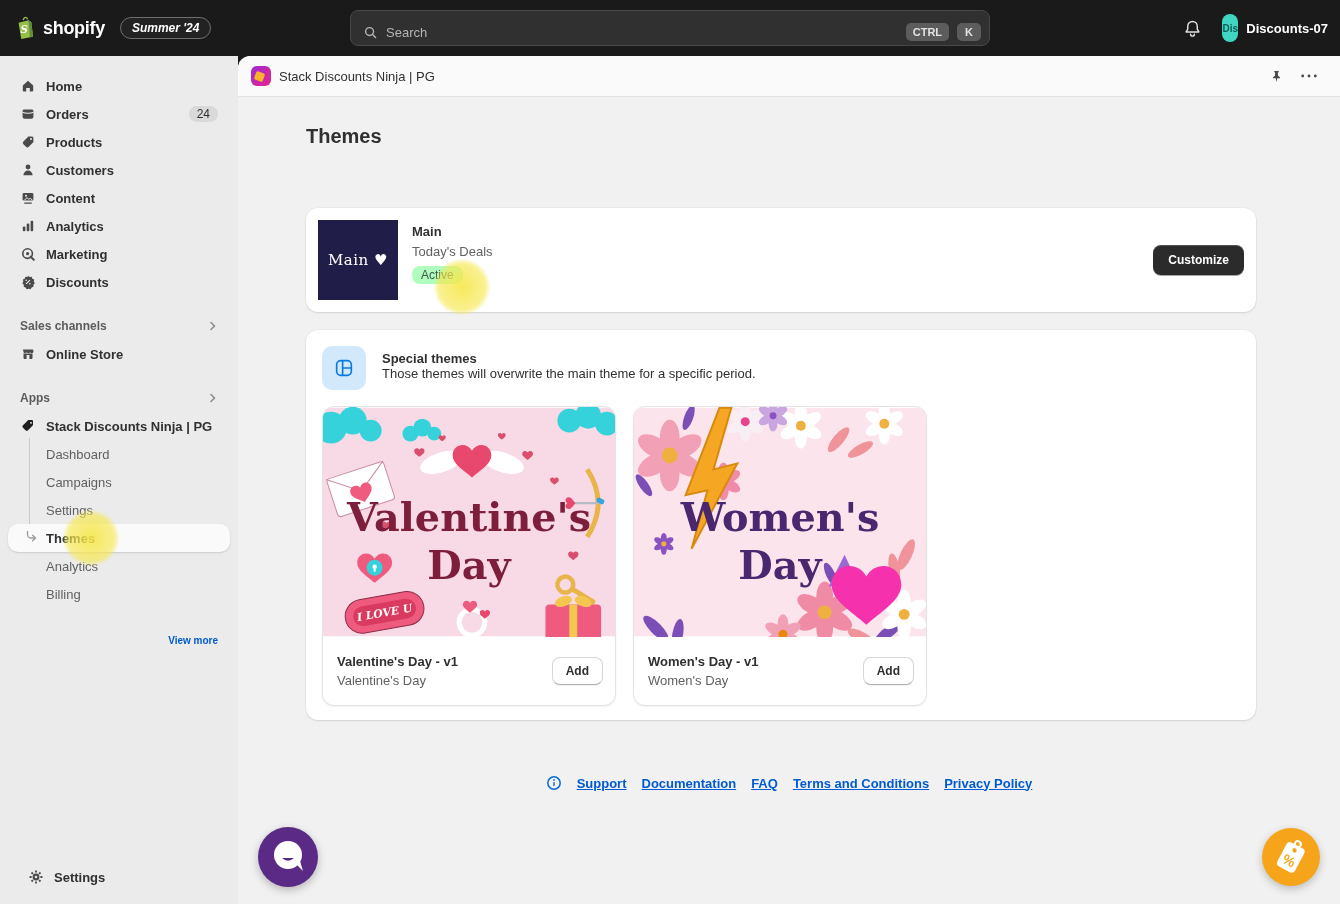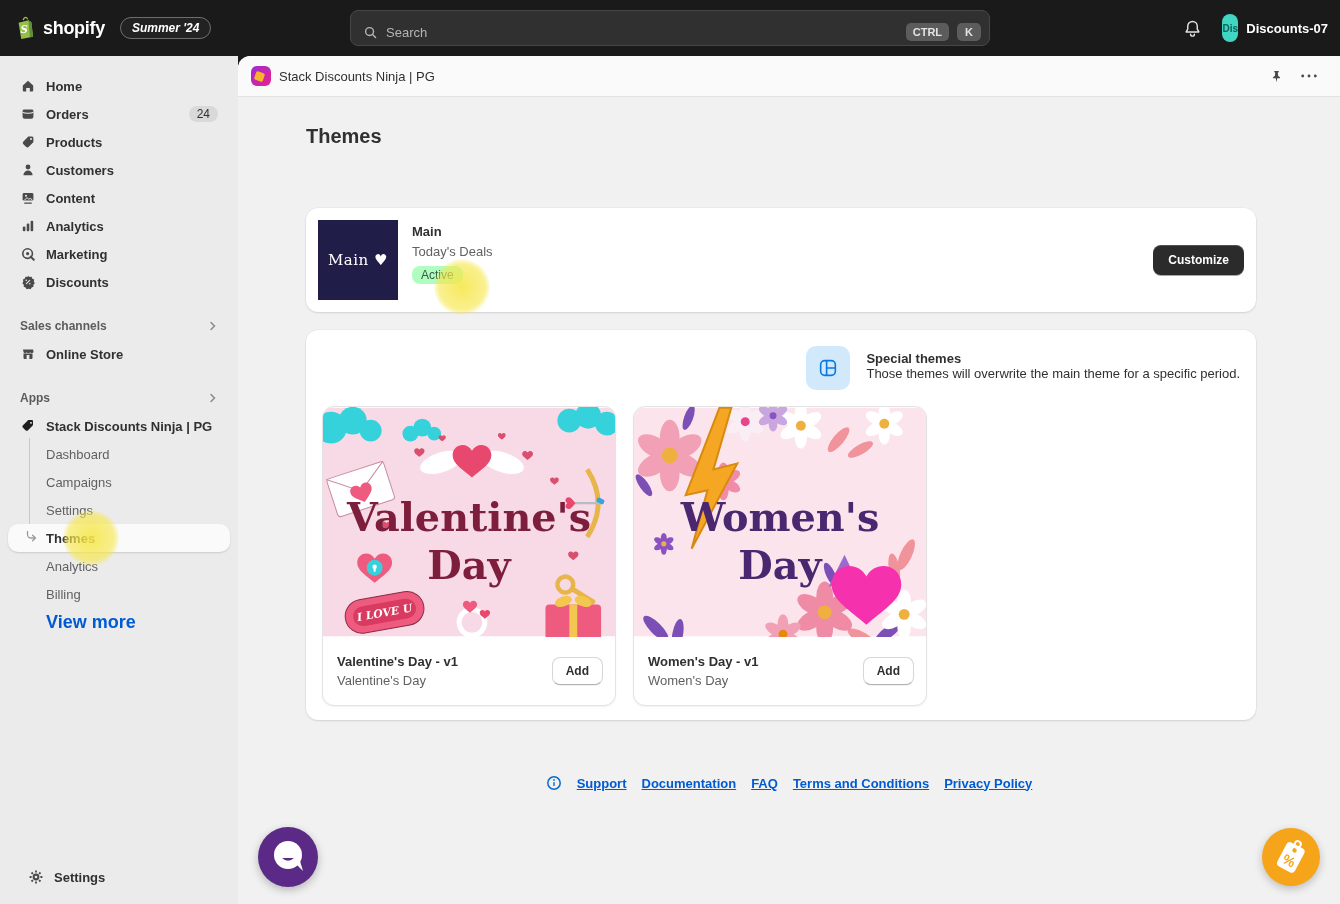--- a/index.html
+++ b/index.html
@@ -24,21 +24,21 @@
   
   .sidebar { position:absolute; top:56px; left:0; width:238px; bottom:0; background:#ebebeb; padding-top:16px; z-index:10; }
   .nav-row { height:28px; display:flex; align-items:center; gap:10px; margin:0 8px; padding:0 12px; border-radius:10px; font-size:13px; font-weight:600; color:#303030; cursor:pointer; position:relative; }
   .nav-row .nicon { width:16px; height:16px; flex:0 0 16px; }
   .count-badge { margin-left:auto; background:#d9d9d9; border-radius:8px; padding:1px 8px; font-size:12px; font-weight:500; color:#303030; }
   .section-head { height:28px; margin:16px 8px 0; padding:0 12px; display:flex; align-items:center; justify-content:space-between; font-size:12px; font-weight:600; color:#5c5c5c; cursor:pointer; }
   .sub-row { height:28px; display:flex; align-items:center; margin:0 8px; padding:0 12px 0 38px; border-radius:10px; font-size:13px; font-weight:500; color:#616161; cursor:pointer; position:relative; }
   .sub-row.active { background:#fafafa; color:#303030; font-weight:600; box-shadow:0 1px 2px rgba(0,0,0,.14); }
   .sub-row.active .hook-icon { position:absolute; left:17px; top:7px; }
   .connector { position:absolute; left:29px; top:382px; width:1px; height:92px; background:#c9c9c9; }
-  .view-more { height:28px; display:flex; align-items:center; margin:0 8px 0; padding:0 12px 0 38px; font-size:18px; font-weight:600; color:#005bd3; cursor:pointer; }
+  .view-more { height:28px; display:flex; align-items:center; margin:18px 8px 0; padding:0 12px 0 38px; font-size:10px; font-weight:600; color:#005bd3; cursor:pointer;justify-content:flex-end; }
   .sidebar-bottom { position:absolute; bottom:13px; left:8px; right:8px; }
 
   
   .content { position:absolute; left:238px; top:56px; right:0; bottom:0; background:#f1f1f1; border-top-left-radius:12px; overflow:hidden; z-index:5; }
   .app-header { height:41px; background:#fafafa; border-bottom:1px solid #e3e3e3; border-top-left-radius:12px; display:flex; align-items:center; padding:0 18px 0 13px; gap:8px; }
   .app-icon { width:20px; height:20px; border-radius:6px; background:linear-gradient(135deg,#9b2bd4 0%,#c926ad 55%,#e9218d 100%); position:relative; overflow:hidden; flex:0 0 20px; }
   .app-icon::after { content:""; position:absolute; left:4px; top:6px; width:9px; height:9px; background:#f7b32b; border-radius:2px; transform:rotate(20deg); }
   .app-title { font-size:13px; font-weight:500; color:#303030; flex:1; }
   .iconbtn { background:none; border:none; cursor:pointer; display:flex; align-items:center; padding:4px; }
   .page-body { position:relative; height:calc(100% - 41px); }
@@ -47,21 +47,21 @@
   .card { background:#fff; border-radius:12px; box-shadow:0 1px 2px rgba(26,26,26,.12), 0 0 0 .5px rgba(0,0,0,.05); }
   .main-card { position:absolute; left:68px; top:111px; width:950px; height:104px; padding:12px; display:flex; gap:14px; }
   .main-thumb { width:80px; height:80px; border-radius:0; background:#211d49; color:#fff; display:flex; align-items:center; justify-content:center; font-family:"DejaVu Serif", serif; font-size:15px; letter-spacing:.5px; }
   .main-info { display:flex; flex-direction:column; padding-top:4px; }
   .main-name { font-size:13px; font-weight:700; color:#303030; }
   .main-sub { font-size:13px; color:#616161; margin-top:5px; }
   .badge-active { margin-top:7px; align-self:flex-start; background:#affebf; color:#3f5549; font-size:12px; font-weight:500; border-radius:8px; padding:2px 9px; }
   .customize-btn { margin-left:auto; align-self:center; background:#2b2b2b; color:#fff; font-size:12px; font-weight:600; border:none; border-radius:8px; padding:8px 15px; cursor:pointer; box-shadow:inset 0 1px 0 rgba(255,255,255,.18), 0 1px 0 rgba(0,0,0,.35); }
 
   .special-card { position:absolute; left:68px; top:233px; width:950px; height:390px; padding:16px; }
-  .special-head { display:flex; gap:16px;justify-content:flex-end; }
+  .special-head { display:flex; gap:16px; }
   .special-icon { width:44px; height:44px; border-radius:10px; background:#d2e9fc; display:flex; align-items:center; justify-content:center; flex:0 0 44px; }
   .special-title { font-size:13px; font-weight:700; color:#303030; margin-top:5px; }
   .special-desc { font-size:13px; color:#303030; }
   .themes-row { position:absolute; left:16px; top:76px; display:flex; gap:17px; }
   .theme-card { width:294px; height:300px; background:#fff; border:1px solid #e3e3e3; border-radius:12px; overflow:hidden; box-shadow:0 1px 2px rgba(0,0,0,.06); }
   .theme-img { width:100%; height:230px; display:block; }
   .theme-foot { height:68px; padding:12px 12px 12px 14px; display:flex; align-items:center; }
   .theme-names { flex:1; }
   .theme-name { font-size:13px; font-weight:700; color:#303030; }
   .theme-sub { font-size:13px; color:#616161; margin-top:4px; }

